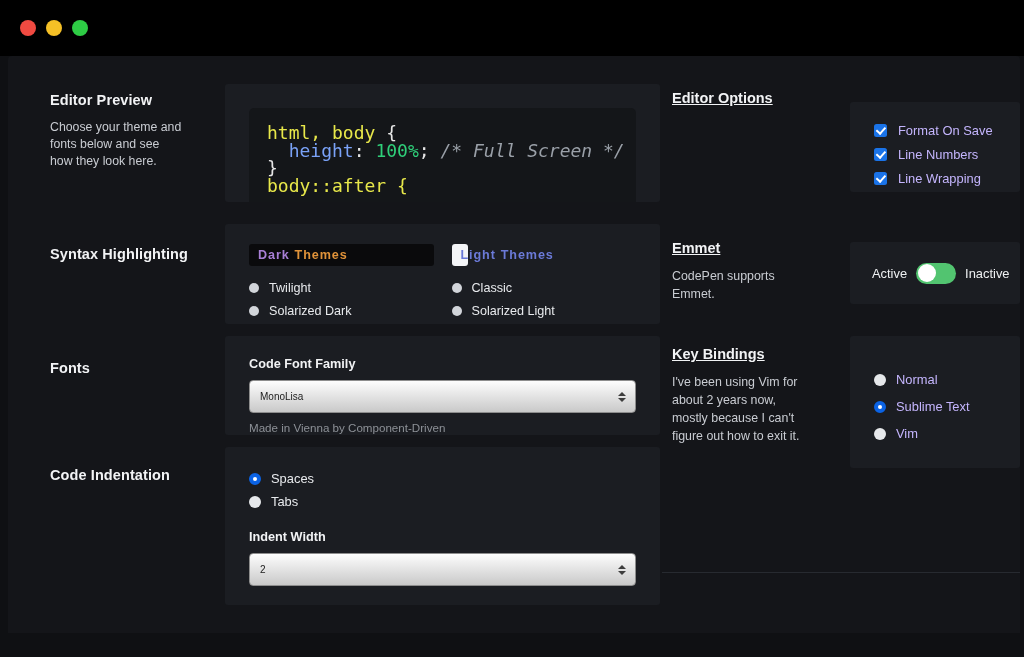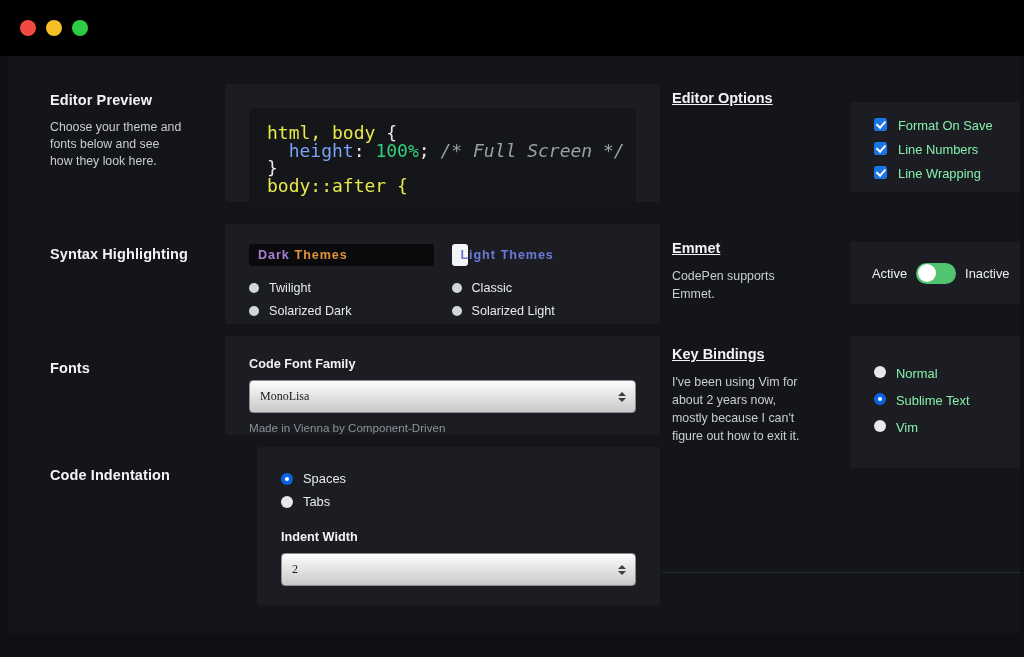--- a/index.html
+++ b/index.html
@@ -164,23 +164,22 @@
   }
   .select {
     position: relative;
     height: 33px;
     border-radius: 4px;
     background: linear-gradient(#fdfdfd, #c9c9c9);
     border: 1px solid #8d8d8d;
     display: flex;
     align-items: center;
     padding: 0 10px;
-    font-size: 12px;
+    font-size: 10px;
     color: #1b1b1b;
-    font-family: Liberation Serif, serif;
   }
   .stepper {
     position: absolute;
     right: 9px; top: 50%;
     transform: translateY(-50%);
     display: flex;
     flex-direction: column;
     gap: 2px;
   }
   .stepper i {
@@ -265,23 +264,24 @@
     content: "";
     position: absolute;
     left: 4px; top: 1px;
     width: 3.5px; height: 7px;
     border: solid #ffffff;
     border-width: 0 2px 2px 0;
     transform: rotate(42deg);
   }
   .opt-r {
     display: flex;
+    align-items: center;
     height: 24px;
     font-size: 12.9px;
-    color: #86efac;
+    color: #c4b5fd;
   }
 
   .toggle-row {
     display: flex;
     align-items: center;
     height: 100%;
     padding-left: 22px;
     font-size: 12.9px;
     color: #eef0f2;
   }
@@ -400,21 +400,21 @@
                 <span>MonoLisa</span>
                 <span class="stepper">
                     <i class="up"></i>
                     <i class="dn"></i>
                   </span>
               </div>
               <div class="font-caption">Made in Vienna by Component-Driven</div>
             </div>
           </div>
 
-          <div class="row" style="height:172px;gap:32px;">
+          <div class="row" style="height:172px;">
             <div class="row-label" style="padding-top:20px;">
               <h3>Code Indentation</h3>
             </div>
             <div class="card card-indent">
               <div class="opt opt-lg">
                 <span class="radio on"></span>
                 <span>Spaces</span>
               </div>
               <div class="opt opt-lg">
                 <span class="radio"></span>

